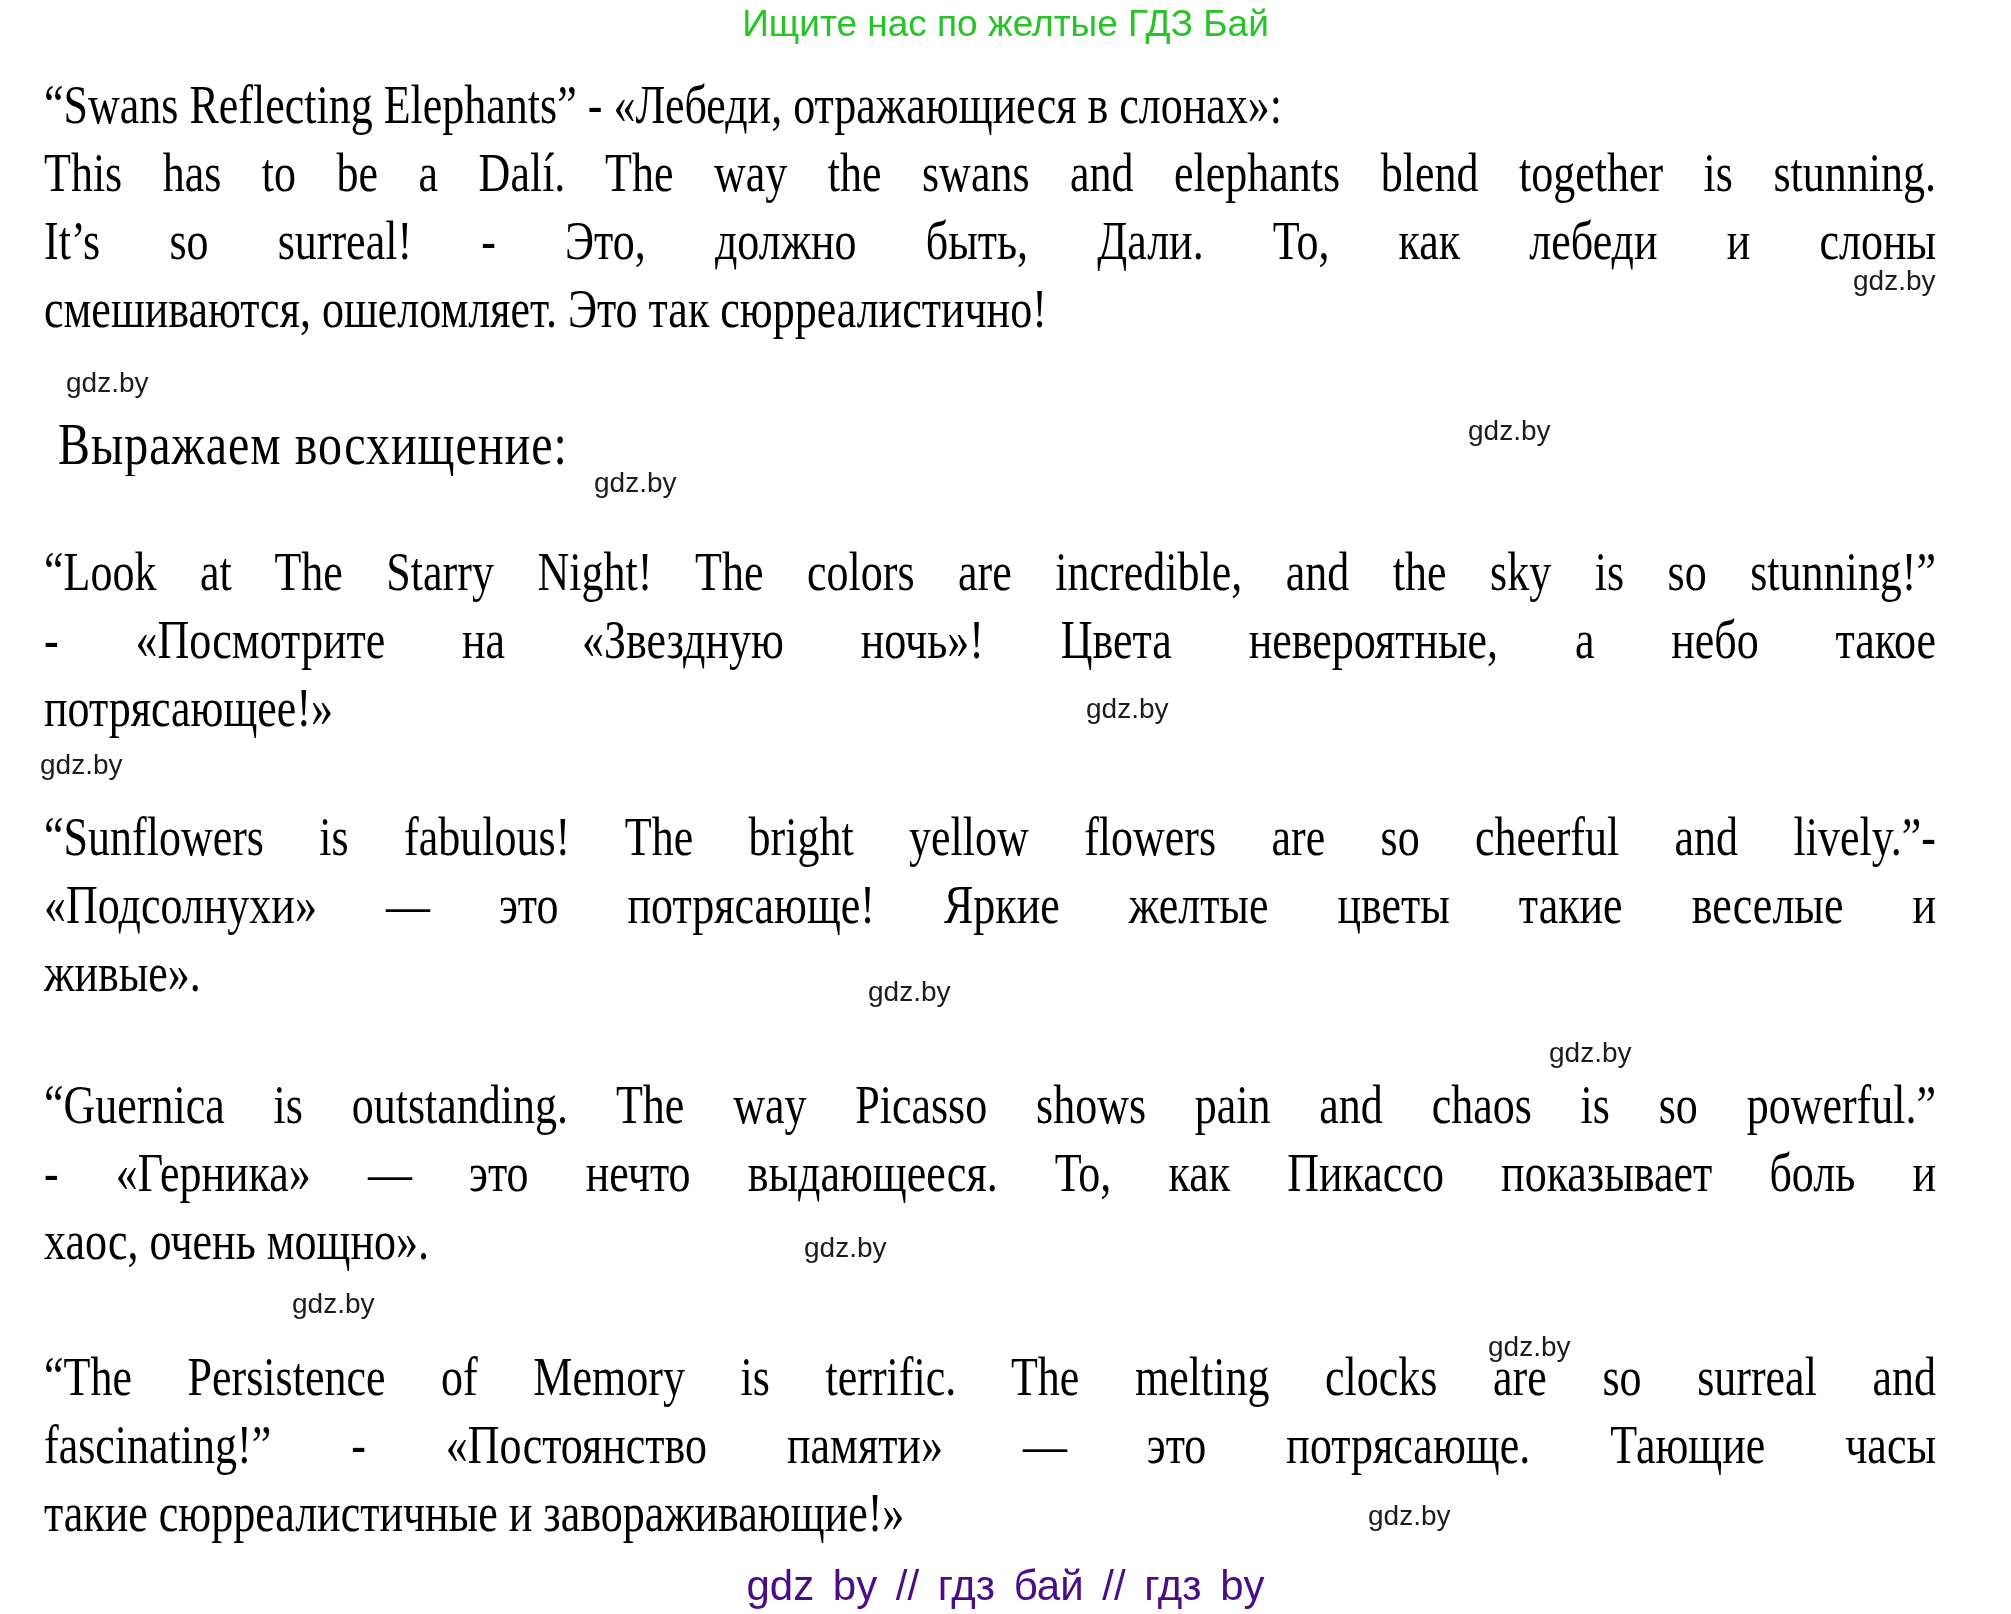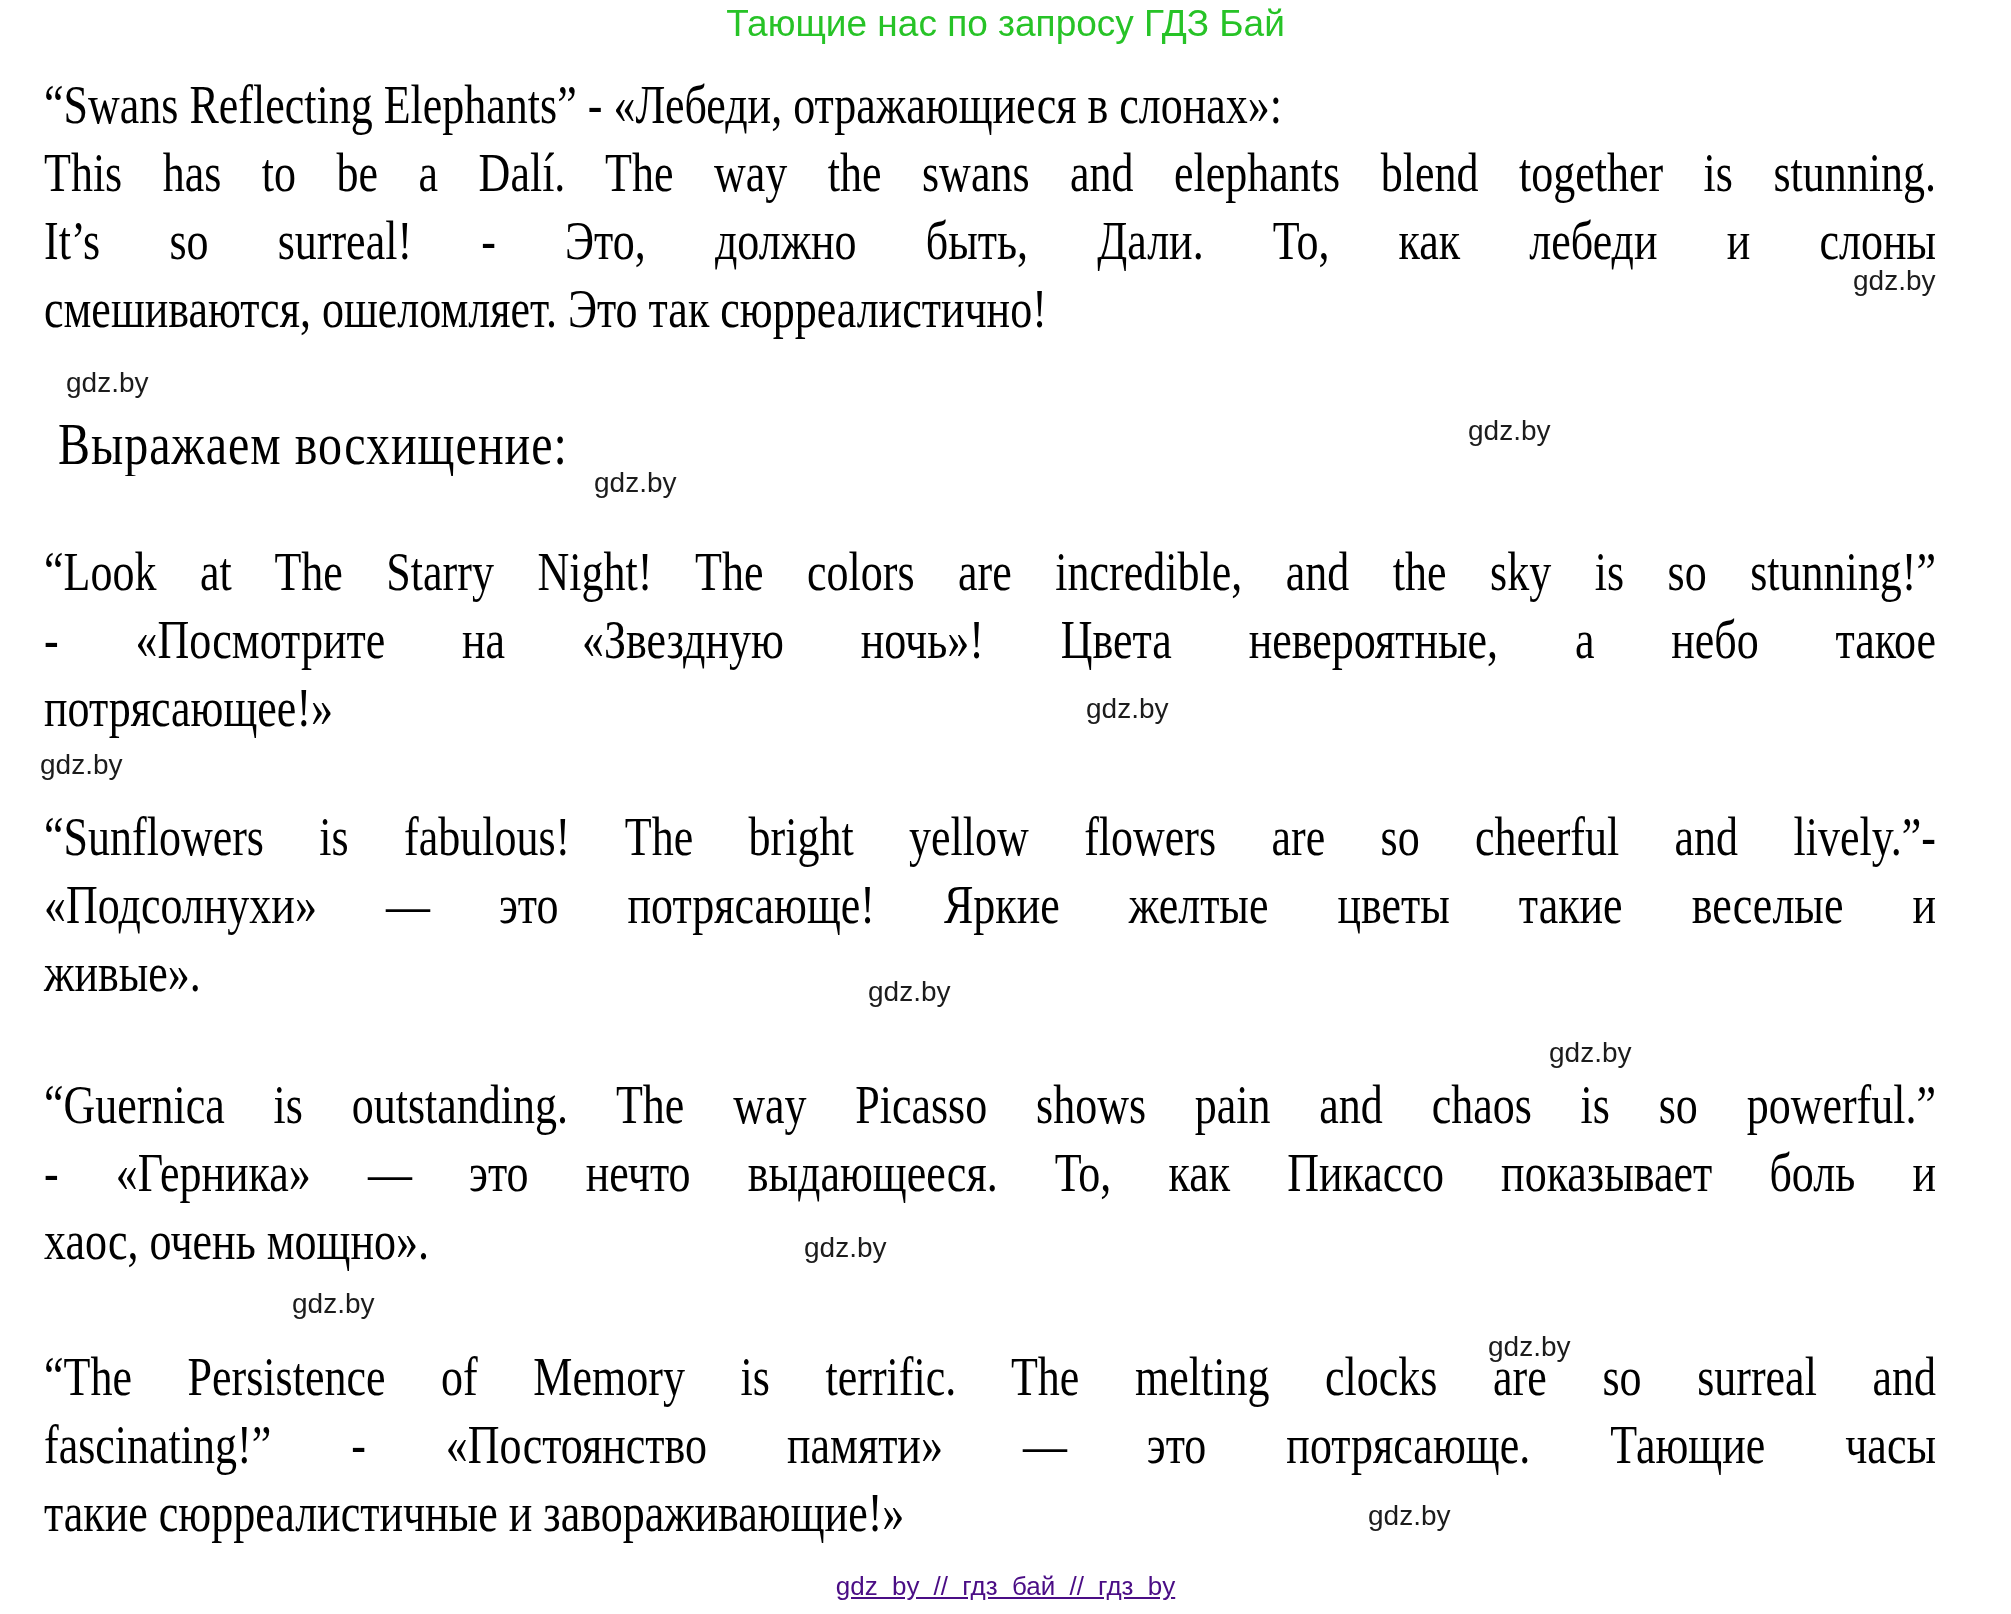--- a/index.html
+++ b/index.html
@@ -62,30 +62,29 @@
     line-height: 34px;
     color: #1c1c1c;
   }
   .footer {
     position: absolute;
     top: 1566px;
     left: 0;
     width: 2011px;
     text-align: center;
     font-family: "Liberation Sans", sans-serif;
-    font-size: 26px;
+    font-size: 42px;
     line-height: 40px;
     word-spacing: 7px;
-    text-decoration: underline;
   }
 </style>
 </head>
 <body>
 
-<div class="banner" style="color: rgb(39, 195, 39);">Тающие нас по запросу ГДЗ Бай</div>
+<div class="banner" style="color: rgb(39, 195, 39);">Ищите нас по желтые ГДЗ Бай</div>
 
 <section class="para" style="top:71px">
   <div class="line l">“Swans Reflecting Elephants” - «Лебеди, отражающиеся в слонах»:</div>
   <div class="line j">This has to be a Dalí. The way the swans and elephants blend together is stunning.</div>
   <div class="line j">It’s so surreal! - Это, должно быть, Дали. То, как лебеди и слоны</div>
   <div class="line l">смешиваются, ошеломляет. Это так сюрреалистично!</div>
 </section>
 
 <div class="heading" style="top:410px">Выражаем восхищение:</div>
 

